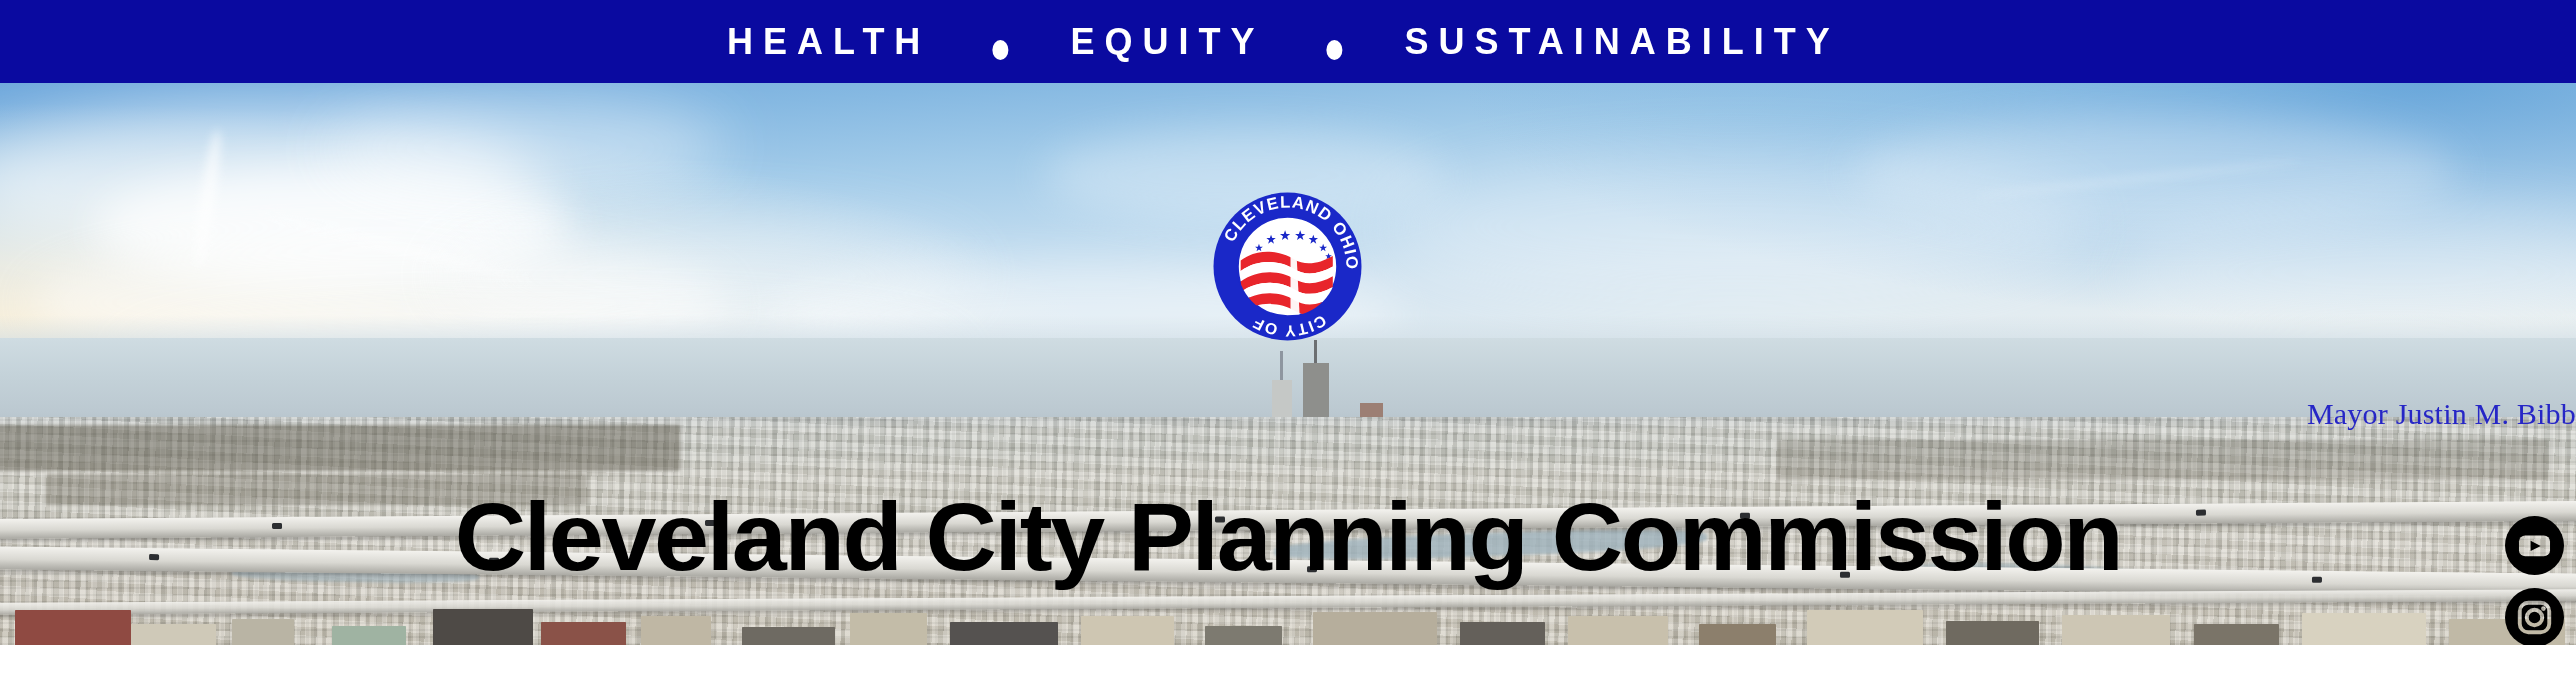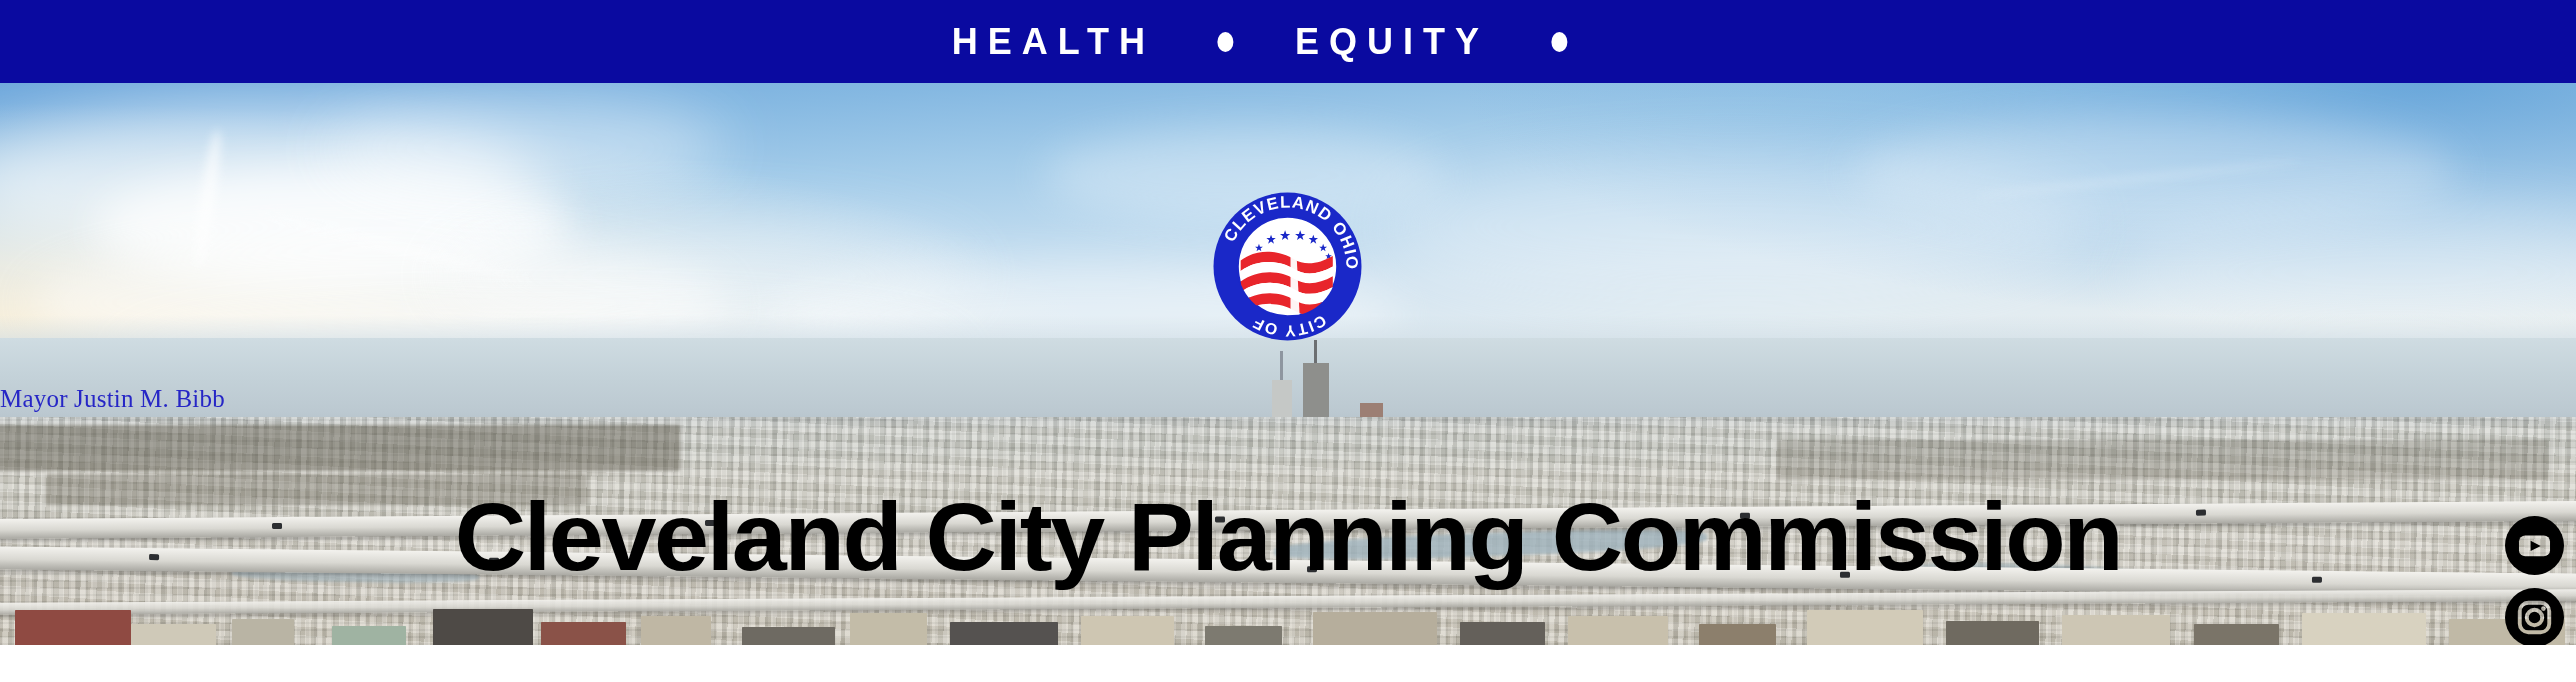--- a/index.html
+++ b/index.html
@@ -3,21 +3,21 @@
 <meta charset="utf-8">
 <style>
   html,body{margin:0;padding:0;background:#ffffff;}
   body{font-family:"Liberation Sans", sans-serif;}
 
   .page{position:relative;width:2576px;height:682px;background:#ffffff;overflow:hidden;}
 
   
   .topbar{position:absolute;left:0;top:0;width:2576px;height:83px;background:#0a0aa0;
           display:flex;align-items:center;justify-content:center;overflow:hidden;}
-  .topbar-inner{display:flex;align-items:center;gap:14px;transform:translateX(-4.6px);}
+  .topbar-inner{display:flex;align-items:flex-end;gap:14px;transform:translateX(-4.6px);}
   .tb-word{color:#ffffff;font-family:"Liberation Sans", sans-serif;font-weight:bold;
            font-size:36px;letter-spacing:10px;line-height:1;white-space:nowrap;
            text-indent:0;}
   .tb-dot{width:16px;height:20px;border-radius:50%;background:#ffffff;
           margin:0 48px;flex:0 0 auto;}
 
   
   .hero{position:absolute;left:0;top:83px;width:2576px;height:562px;overflow:hidden;
         background:#bcd4e6;}
 
@@ -73,23 +73,23 @@
   .skyline{position:absolute;left:1085px;top:263px;width:541px;height:147px;}
   .twr{position:absolute;bottom:0;}
   .spire{position:absolute;width:3.1px;background:#8e96a0;}
 
   
   .seal-wrap{position:absolute;left:1212px;top:108px;width:151px;height:151px;}
   .seal-svg{display:block;width:151px;height:151px;}
   .city-line{position:absolute;left:0;right:0;top:270px;text-align:center;
        color:#1313cf;font-family:"Liberation Serif", serif;font-weight:bold;
        font-size:26px;letter-spacing:0.4px;line-height:1;}
-  .mayor-line{position:absolute;left:0;right:0;top:303px;text-align:left;
+  .mayor-line{position:absolute;left:0;right:0;top:316px;text-align:right;
        color:#2626c6;font-family:"Liberation Serif", serif;font-weight:normal;
-       font-size:25px;letter-spacing:0.2px;line-height:1;}
+       font-size:30px;letter-spacing:0.2px;line-height:1;}
 
   .hero-title{position:absolute;left:0;right:0;top:406px;text-align:center;
        color:#000000;font-family:"Liberation Sans", sans-serif;font-weight:bold;
        font-size:96px;letter-spacing:-2.3px;line-height:1;white-space:nowrap;
        transform:scaleX(1.03);}
 
   
   .social{position:absolute;left:2505px;top:433px;width:59px;}
   .soc{position:relative;width:59px;height:59px;margin-bottom:13px;}
   .soc svg{display:block;width:59px;height:59px;}
@@ -101,20 +101,21 @@
 <body>
 
 <div class="page">
 
   <div class="topbar">
     <div class="topbar-inner">
       <span class="tb-word">HEALTH</span>
       <span class="tb-dot"></span>
       <span class="tb-word">EQUITY</span>
       <span class="tb-dot"></span>
+      <span class="tb-word">SUSTAINABILITY</span>
     </div>
   </div>
 
   <div class="hero">
 
     <div class="sky"></div>
     <div class="sky-warm"></div>
     <div class="sky-right-blue"></div>
 
     <div class="cl2" style="left:-46px;top:23px;width:587px;height:154px;"></div>

